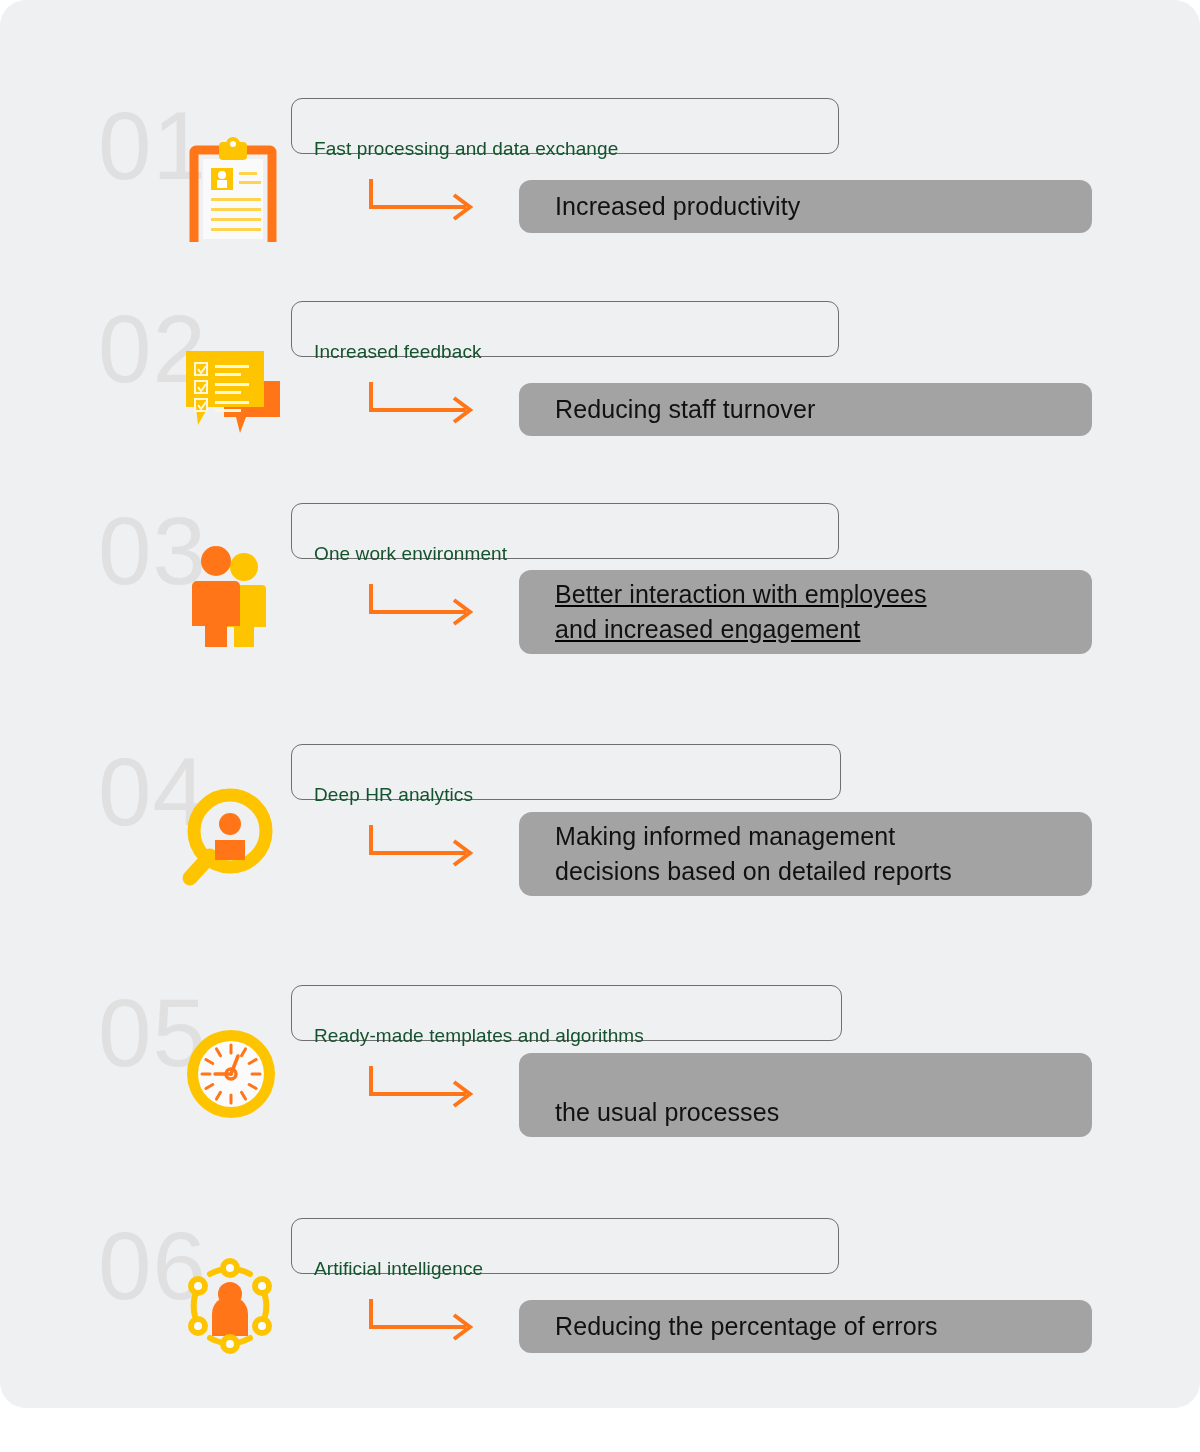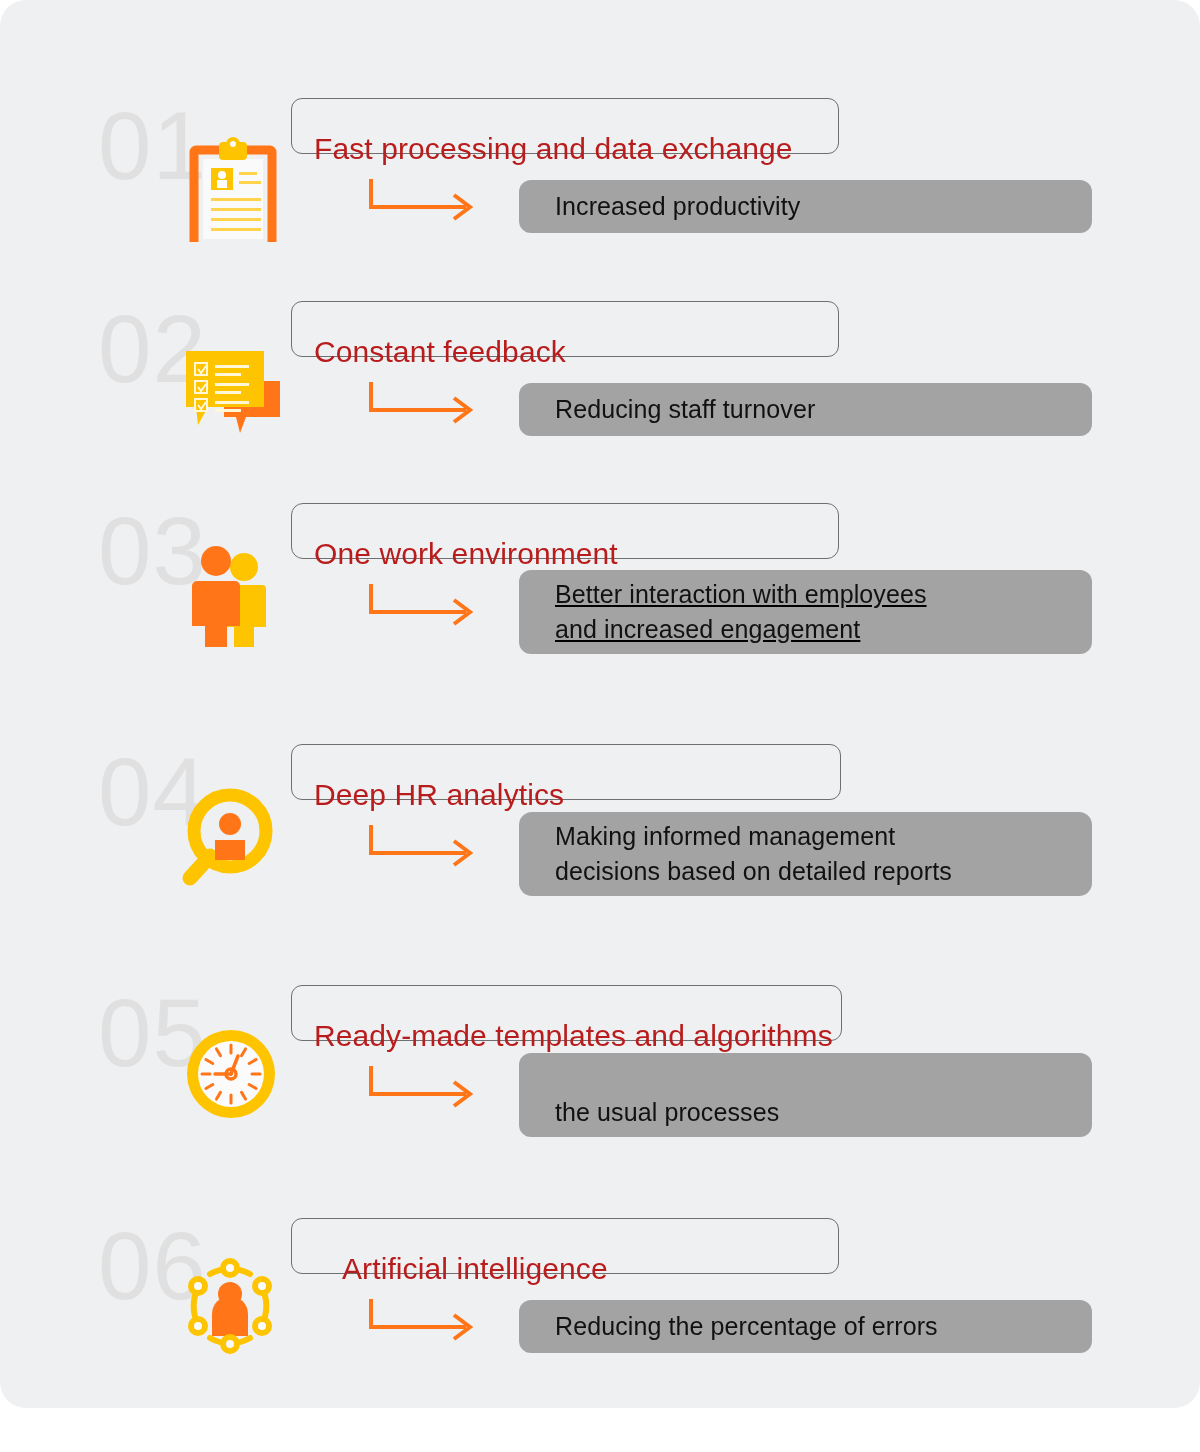--- a/index.html
+++ b/index.html
@@ -59,22 +59,22 @@
     height: 56px;
     border: 1.6px solid #6f6f6f;
     border-radius: 11px;
     background: transparent;
     display: flex;
     align-items: center;
     box-sizing: border-box;
   }
   .cause-box .txt {
     padding-left: 22px;
-    font-size: 30px;
-    color: #b91c1c;
+    font-size: 19px;
+    color: #14532d;
     font-weight: 400;
     letter-spacing: 0.1px;
     white-space: nowrap;
     margin-top: 46px;
   }
 
   
   .arrow {
     position: absolute;
     left: 366px;
@@ -160,21 +160,21 @@
         <rect x="37" y="26" width="34" height="3" fill="#fff7d6"></rect>
         <rect x="37" y="34" width="26" height="3" fill="#fff7d6"></rect>
         <rect x="37" y="44" width="34" height="3" fill="#fff7d6"></rect>
         <rect x="37" y="52" width="26" height="3" fill="#fff7d6"></rect>
         <rect x="37" y="62" width="34" height="3" fill="#fff7d6"></rect>
         <rect x="37" y="70" width="26" height="3" fill="#fff7d6"></rect>
       </svg>
     </div>
 
     <div class="cause-box" style="width:548px;">
-      <span class="txt">Constant feedback</span>
+      <span class="txt">Increased feedback</span>
     </div>
 
     <div class="arrow" style="top:79px;">
       <svg width="118" height="44" viewBox="0 0 118 44">
         <path d="M5 2 L5 30 L100 30" fill="none" stroke="#ff7518" stroke-width="4"></path>
         <path d="M88 18 L104 30 L88 42" fill="none" stroke="#ff7518" stroke-width="4"></path>
       </svg>
     </div>
 
     <div class="effect-box one-line" style="top:82px;width:573px;">
@@ -187,21 +187,21 @@
 
     <div class="icon-wrap" style="top:34px;">
       <svg width="110" height="110" viewBox="0 0 110 110">
         <circle cx="66" cy="30" r="14" fill="#ffc400"></circle>
         <path d="M48 48 h36 a4 4 0 0 1 4 4 v38 h-12 v38 h-20 v-38 h-12 v-38 a4 4 0 0 1 4 -4 z" fill="#ffc400"></path>
         <circle cx="38" cy="24" r="15" fill="#ff7518"></circle>
         <path d="M19 44 h38 a5 5 0 0 1 5 5 v40 h-13 v42 h-22 v-42 h-13 v-40 a5 5 0 0 1 5 -5 z" fill="#ff7518"></path>
       </svg>
     </div>
 
-    <div class="cause-box" style="width:548px;border-radius:12px;">
+    <div class="cause-box" style="width:548px;">
       <span class="txt">One work environment</span>
     </div>
 
     <div class="arrow" style="top:79px;">
       <svg width="118" height="44" viewBox="0 0 118 44">
         <path d="M5 2 L5 30 L100 30" fill="none" stroke="#ff7518" stroke-width="4"></path>
         <path d="M88 18 L104 30 L88 42" fill="none" stroke="#ff7518" stroke-width="4"></path>
       </svg>
     </div>
 
@@ -307,21 +307,21 @@
           <circle cx="52" cy="12" r="7"></circle>
           <circle cx="84" cy="30" r="7"></circle>
           <circle cx="84" cy="70" r="7"></circle>
           <circle cx="52" cy="88" r="7"></circle>
           <circle cx="20" cy="70" r="7"></circle>
           <circle cx="20" cy="30" r="7"></circle>
         </g>
       </svg>
     </div>
 
-    <div class="cause-box" style="width:548px;padding-left:28px;">
+    <div class="cause-box" style="width:548px;">
       <span class="txt">Artificial intelligence</span>
     </div>
 
     <div class="arrow" style="top:79px;">
       <svg width="118" height="44" viewBox="0 0 118 44">
         <path d="M5 2 L5 30 L100 30" fill="none" stroke="#ff7518" stroke-width="4"></path>
         <path d="M88 18 L104 30 L88 42" fill="none" stroke="#ff7518" stroke-width="4"></path>
       </svg>
     </div>
 

